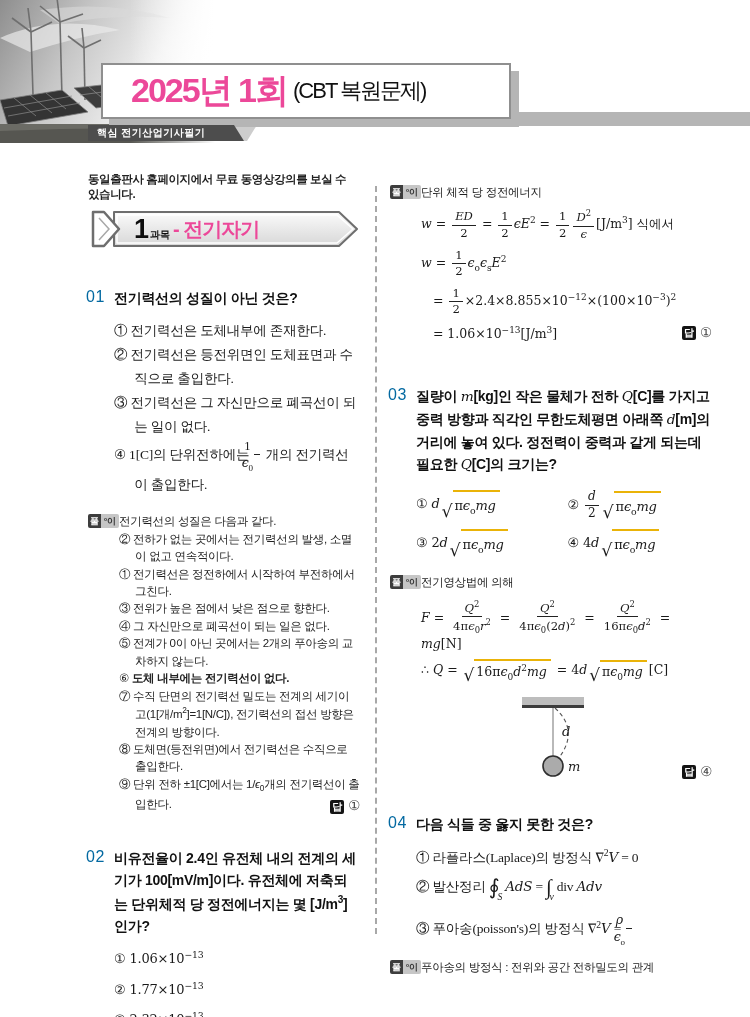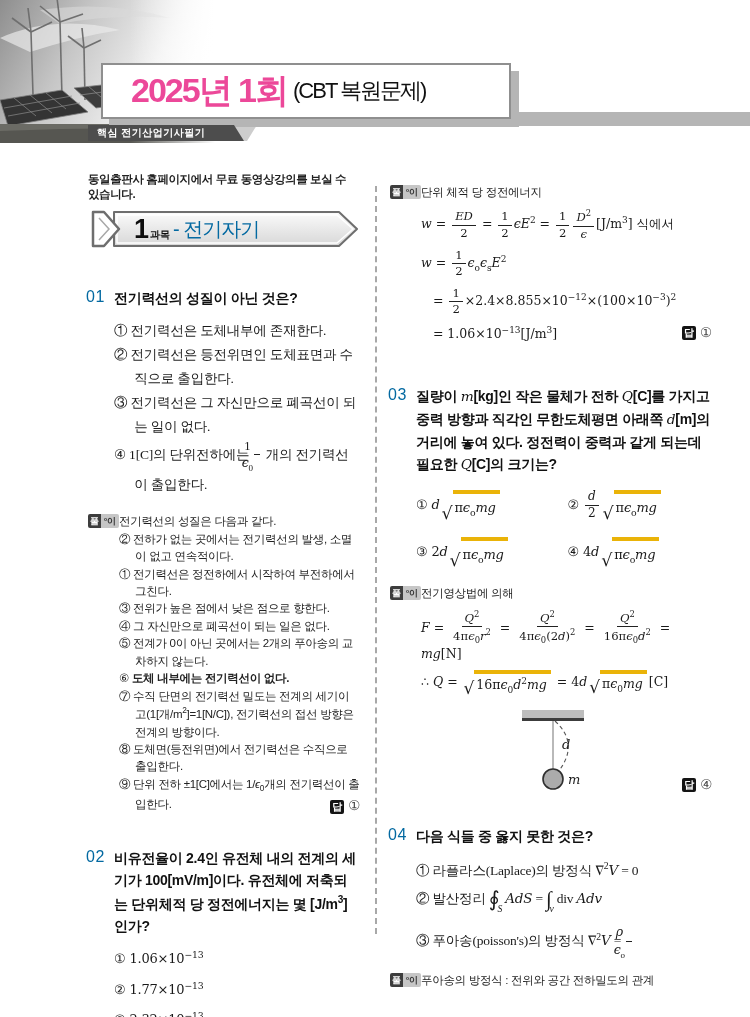--- a/index.html
+++ b/index.html
@@ -26,33 +26,33 @@
   .divider{position:absolute;left:375px;top:186px;height:748px;border-left:2px dashed #a8a8a8;}
 
   .notice{font-size:11.5px;font-weight:bold;letter-spacing:-0.4px;color:#222;}
 
   
   .banner{position:relative;margin-top:7px;width:272px;height:40px;}
   .banner svg{position:absolute;left:0;top:0;}
   .banner-text{position:absolute;left:46px;top:0;height:40px;display:flex;align-items:center;z-index:2;}
   .b-num{font-size:27px;font-weight:bold;color:#0d0d0d;}
   .b-sub{font-size:10px;font-weight:bold;color:#0d0d0d;position:relative;top:6px;left:1px;}
-  .b-title{font-size:20px;font-weight:normal;letter-spacing:-1px;color:#0369a1;margin-left:4px;}
+  .b-title{font-size:20px;font-weight:bold;letter-spacing:-1px;color:#ec4899;margin-left:4px;}
 
   
   .question{position:relative;padding-left:26px;}
   .qnum{position:absolute;left:-2px;top:1px;font-size:16px;color:#0369a1;letter-spacing:0.5px;}
   .qstem{font-size:14px;font-weight:bold;line-height:1.62;letter-spacing:-0.3px;color:#111;}
   .qstem i{font-family:"DejaVu Serif",serif;font-weight:normal;font-size:0.98em;}
   .choices{margin-top:9px;}
   .choice{font-family:"Liberation Serif",serif;font-size:13.5px;line-height:1.78;color:#1a1a1a;
     padding-left:1.5em;text-indent:-1.5em;letter-spacing:-0.2px;}
   .choice i{font-family:"DejaVu Serif",serif;}
   .choice.num{margin-top:7px;font-family:"DejaVu Serif",serif;font-size:13px;}
-  .grid2{display:grid;grid-template-columns:1.05fr 1fr;row-gap:16px;margin-top:14px;}
+  .grid2{display:grid;grid-template-columns:1.05fr 1fr;row-gap:8px;margin-top:14px;}
   .grid2 .choice{padding-left:0;text-indent:0;font-size:13px;font-family:"DejaVu Serif",serif;}
 
   
   .sol{position:relative;padding-left:31px;font-size:11.5px;line-height:1.52;letter-spacing:-0.3px;color:#222;}
   .solbadge{position:absolute;left:0;top:1px;display:inline-flex;font-size:9px;font-weight:bold;
     border-radius:2px;overflow:hidden;line-height:12px;}
   .solbadge .d{background:#3d3d3d;color:#fff;padding:1px 2px;}
   .solbadge .l{background:#c6c6c6;color:#333;padding:1px 3px;}
   .sitem{padding-left:1.4em;text-indent:-1.4em;}
   .sitem b{letter-spacing:-0.3px;}
@@ -61,21 +61,21 @@
   .formula i{font-family:"DejaVu Serif",serif;}
   sup{font-size:0.72em;}
   sub{font-size:0.72em;}
 
   .fr{display:inline-flex;flex-direction:column;align-items:center;vertical-align:middle;
     text-align:center;font-size:0.93em;line-height:1.15;margin:0 2px;}
   .fr > .nu{border-bottom:1px solid #222;padding:0 3px 1px 3px;}
   .fr > .de{padding:1px 3px 0 3px;}
   .sq{display:inline-flex;align-items:stretch;margin:0 2px;vertical-align:middle;}
   .sq > .rad{font-size:1.35em;line-height:1;align-self:flex-end;transform:translateY(1px);}
-  .sq > .vin{border-top:4px solid #eab308;padding:2px 4px 0 2px;}
+  .sq > .vin{border-top:2px solid #eab308;padding:2px 4px 0 2px;}
   .bigop{font-size:1.55em;line-height:1;vertical-align:middle;}
   .osub{font-size:0.72em;font-style:italic;vertical-align:-0.9em;margin:0 3px 0 -2px;}
 
   
   .ansrow{display:flex;justify-content:space-between;align-items:flex-end;}
   .ansline{display:inline-flex;align-items:center;gap:4px;white-space:nowrap;}
   .ansbadge{display:inline-block;width:14px;height:14px;background:#141414;color:#fff;font-size:10px;
     font-weight:bold;line-height:14px;text-align:center;border-radius:2px;
     font-family:"Liberation Sans",sans-serif;}
   .ansnum{font-size:13.5px;color:#4a4a4a;font-family:"Liberation Serif",serif;}

